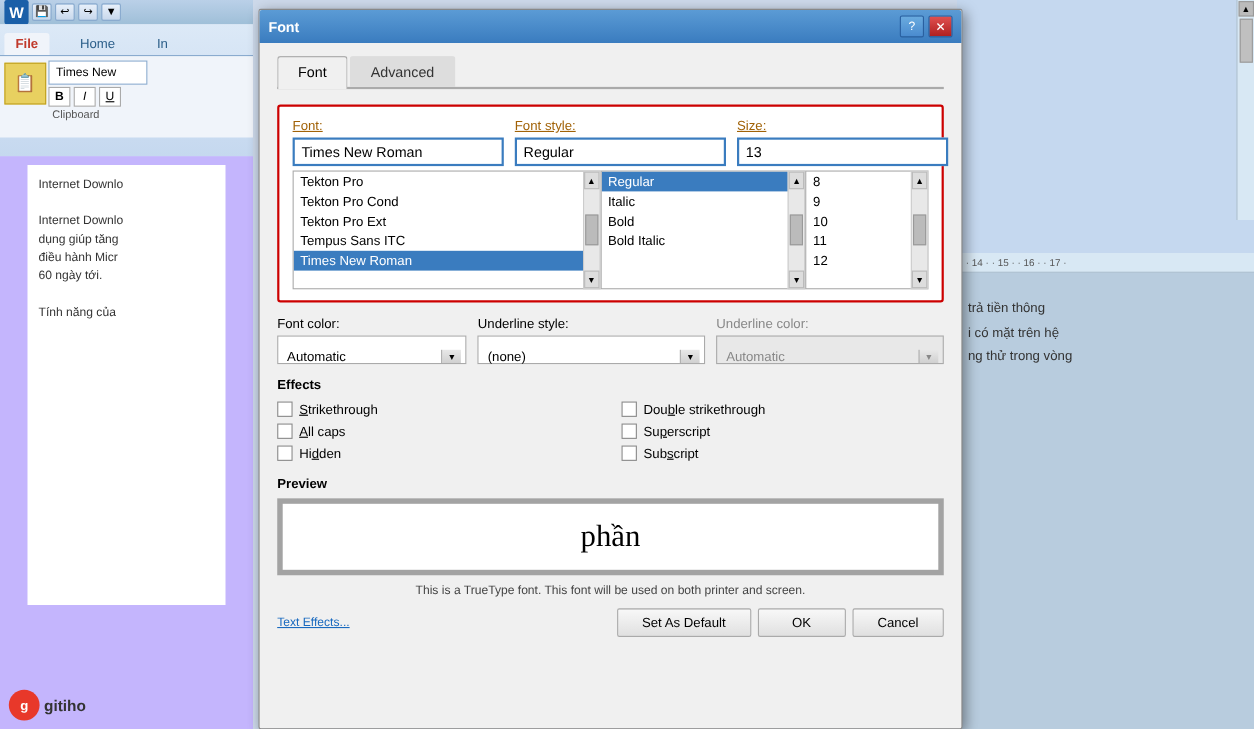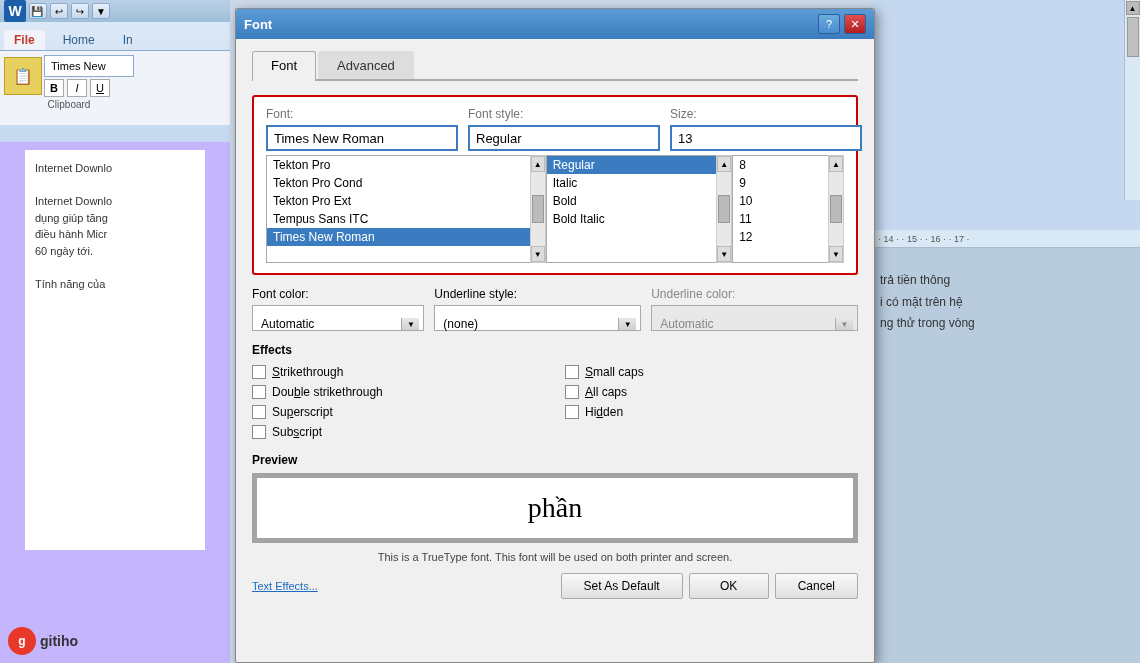--- a/index.html
+++ b/index.html
@@ -66,21 +66,21 @@
       width: 230px;
       height: 120px;
       background: linear-gradient(to bottom, #dce9f7, #c5d8ef);
     }
 
     .ribbon-tabs {
       height: 28px;
       display: flex;
       align-items: flex-end;
       padding: 0 4px;
-      gap: 8px;
+      gap: 18px;
     }
 
     .ribbon-tab {
       padding: 3px 10px;
       font-size: 12px;
       cursor: pointer;
       border-radius: 3px 3px 0 0;
     }
 
     .ribbon-tab.active {
@@ -307,22 +307,23 @@
       flex-direction: column;
       gap: 4px;
     }
 
     .field-group.font-field { flex: 3; }
     .field-group.style-field { flex: 2; }
     .field-group.size-field { flex: 1.2; }
 
     .field-label {
       font-size: 12px;
-      color: #737373;
+      color: #a16207;
       font-weight: 500;
+      text-decoration: underline;
     }
 
     .field-input {
       height: 26px;
       border: 2px solid #3a7cbf;
       padding: 2px 6px;
       font-size: 13px;
       background: white;
       outline: none;
     }
@@ -683,24 +684,20 @@
     </div>
 
     <div class="effects-label">Effects</div>
     <div class="effects-grid">
       <div class="checkbox-item">
         <div class="checkbox-box"></div>
         <span><span class="underline-char">S</span>trikethrough</span>
       </div>
       <div class="checkbox-item">
         <div class="checkbox-box"></div>
-        <span><span class="underline-char">S</span>mall caps</span>
-      </div>
-      <div class="checkbox-item">
-        <div class="checkbox-box"></div>
         <span>Dou<span class="underline-char">b</span>le strikethrough</span>
       </div>
       <div class="checkbox-item">
         <div class="checkbox-box"></div>
         <span><span class="underline-char">A</span>ll caps</span>
       </div>
       <div class="checkbox-item">
         <div class="checkbox-box"></div>
         <span>Su<span class="underline-char">p</span>erscript</span>
       </div>

